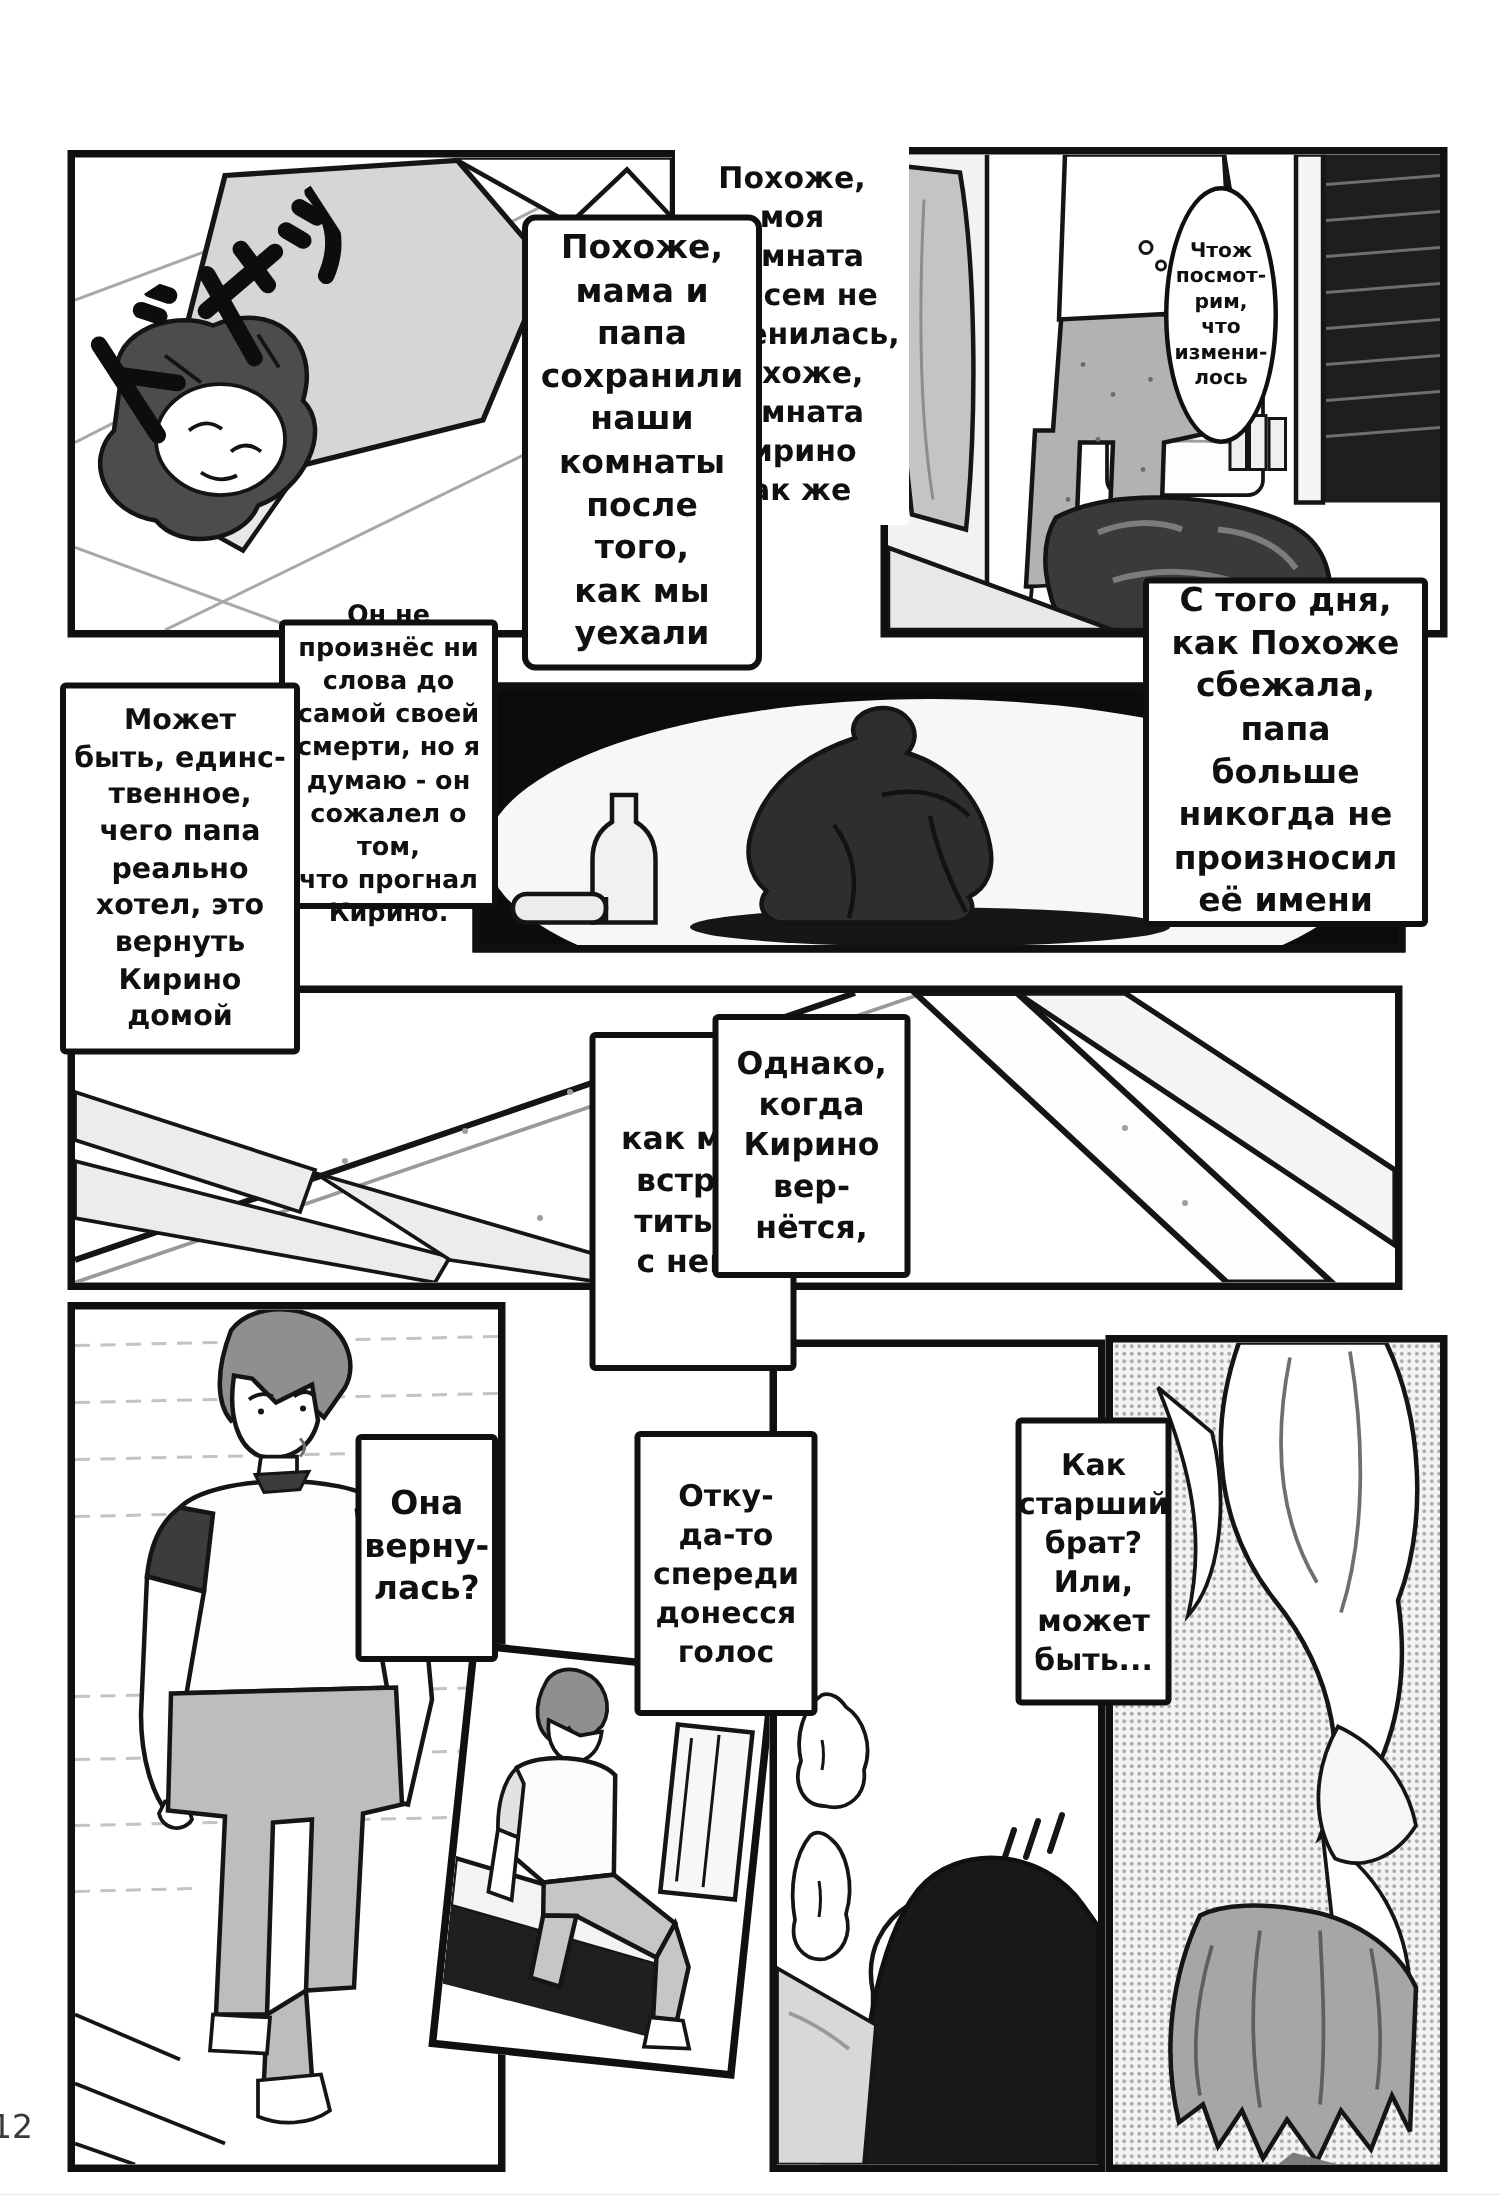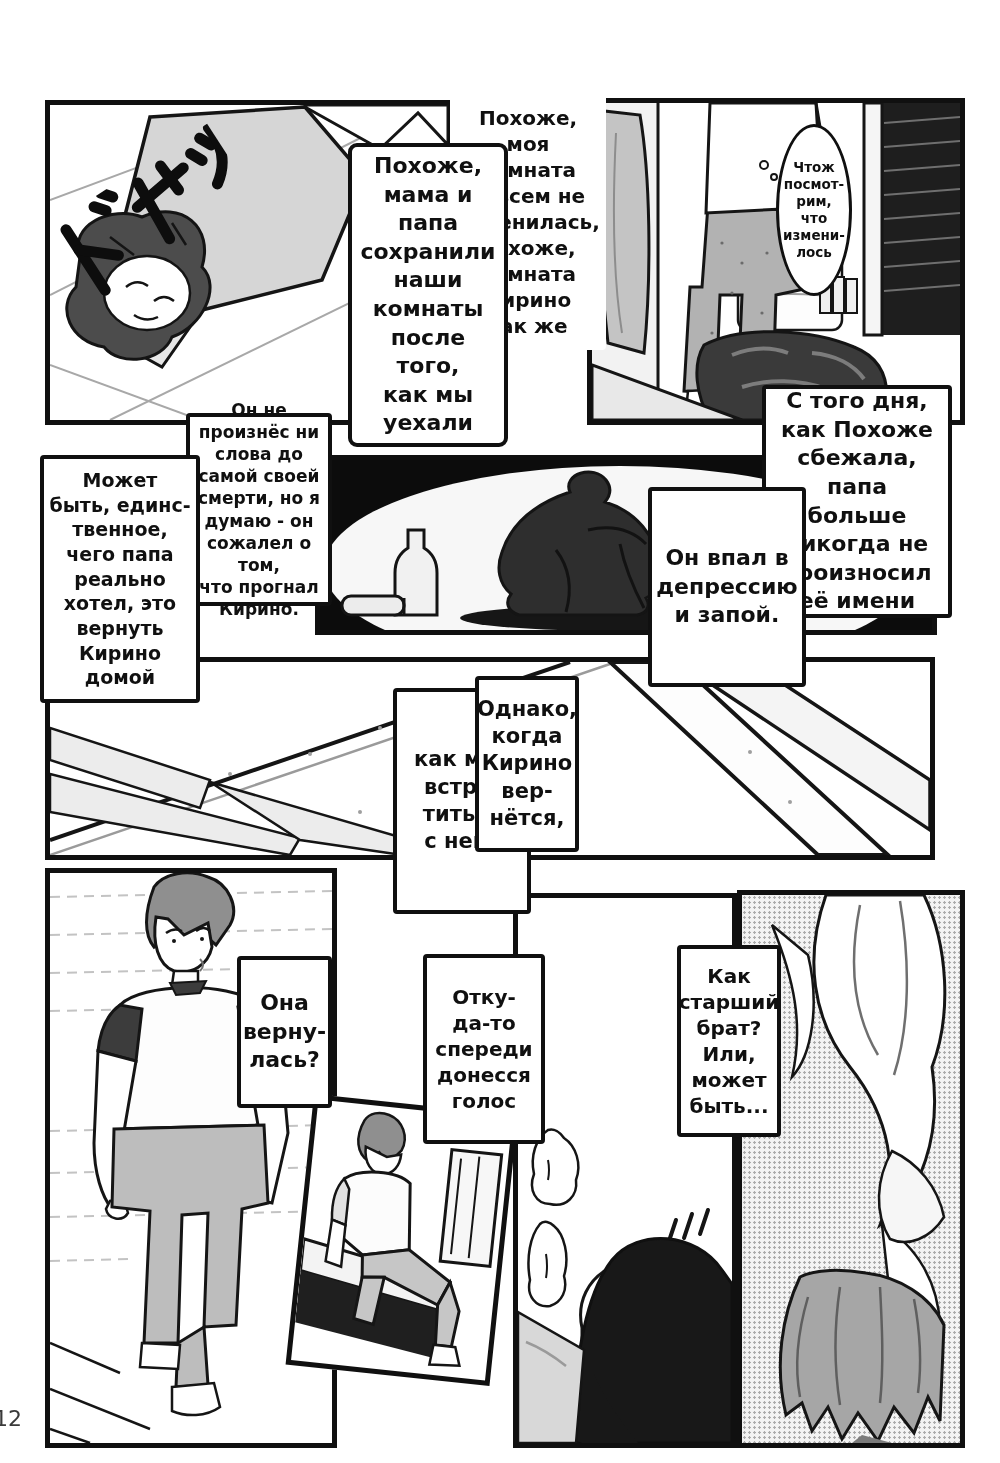--- a/index.html
+++ b/index.html
@@ -156,23 +156,20 @@
       <ellipse cx="300" cy="108" rx="296" ry="102" fill="#f7f7f7"></ellipse>
       <ellipse cx="300" cy="158" rx="160" ry="13" fill="#161616"></ellipse>
       <path d="M250 32 c-8 -18 24 -28 36 -12 c6 8 4 16 -1 22 c32 10 50 34 55 62 c3 16 -2 28 -14 34 c5 8 1 15 -9 17 l-118 0 c-12 -4 -14 -13 -8 -21 c-12 -10 -15 -26 -9 -42 c9 -28 32 -48 68 -60 Z" fill="#2e2e2e" stroke="#141414" stroke-width="3"></path>
       <path d="M236 90 q20 26 10 62 M300 84 q6 30 24 64 M268 70 q36 -8 58 14" fill="none" stroke="#121212" stroke-width="3"></path>
       <path d="M88 70 h16 v18 c10 6 13 15 13 25 v42 h-42 v-42 c0 -10 3 -19 13 -25 Z" fill="#f1f1f1" stroke="#141414" stroke-width="3"></path>
       <rect x="22" y="136" width="62" height="19" rx="9" fill="#ececec" stroke="#141414" stroke-width="3"></rect>
       <path d="M84 138 L84 155" stroke="#141414" stroke-width="3"></path>
     </svg>
   </div>
 
-  <div class="tbox" style="left:648px;top:487px;width:158px;height:200px;font-size:22px">Он впал в
-депрессию
-и запой.</div>
 
   <div class="tbox" style="left:40px;top:455px;width:160px;height:248px;font-size:19px">Может
 быть, единс-
 твенное,
 чего папа
 реально
 хотел, это
 вернуть
 Кирино
 домой</div>
@@ -205,21 +202,21 @@
           <circle cx="330" cy="66" r="2"></circle>
           <circle cx="400 " cy="44" r="2"></circle>
           <circle cx="470" cy="22" r="2"></circle>
           <circle cx="310" cy="150" r="2"></circle>
           <circle cx="700" cy="90" r="2"></circle>
           <circle cx="740" cy="140" r="2"></circle>
       </g>
     </svg>
   </div>
 
-  <div class="tbox" style="left:475px;top:676px;width:104px;height:176px;font-size:21px">Однако,
+  <div class="tbox" style="left:475px;top:676px;width:132px;height:176px;font-size:21px">Однако,
 когда
 Кирино
 вер-
 нётся,</div>
 
   <div class="tbox" style="left:393px;top:688px;width:138px;height:226px;font-size:21px;z-index:4">как мне
 встре-
 титься
 с ней?</div>
 

